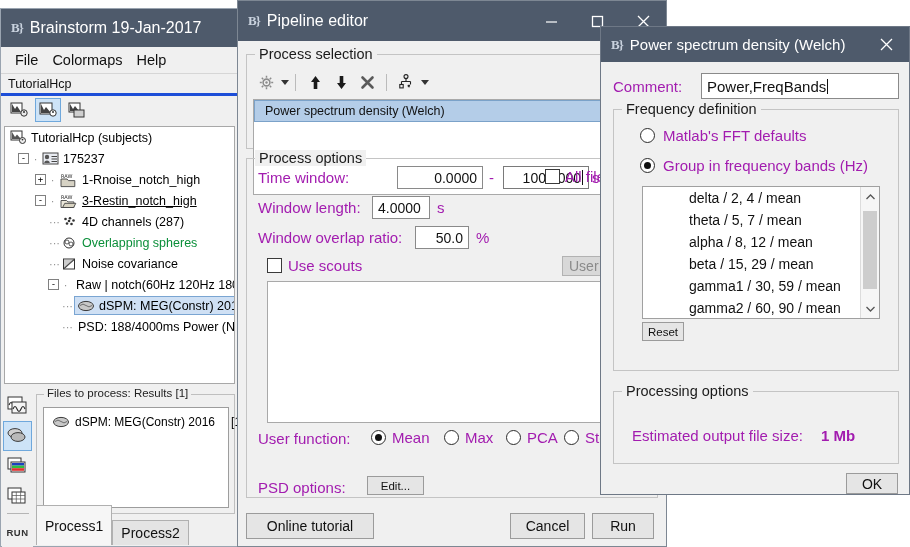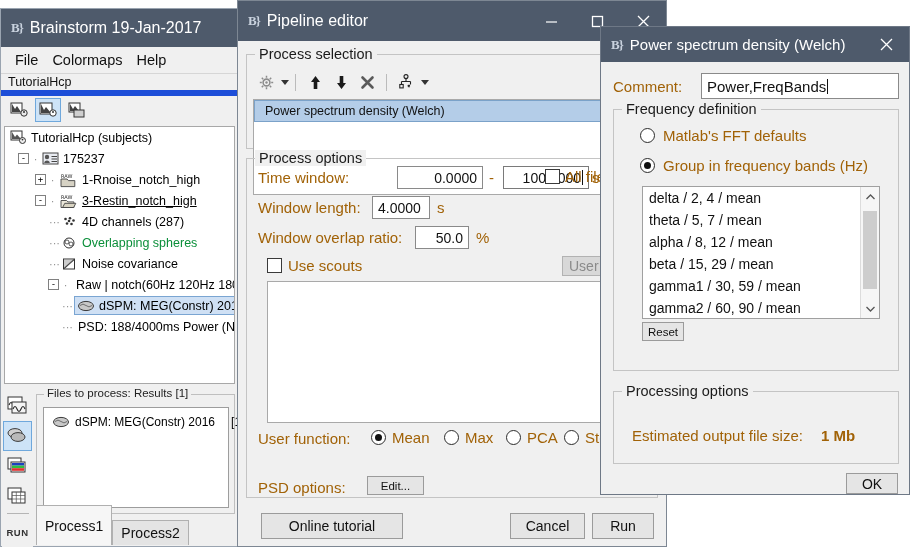--- a/index.html
+++ b/index.html
@@ -52,21 +52,21 @@
     padding-left: 7px;
     border-bottom: 1px solid #d6d6d6;
   }
   .menubar .mi { padding: 0 7px; white-space: nowrap; }
 
   .protobar {
     height: 22px; display: flex; align-items: center;
     padding-left: 7px;
     font-size: 12.5px; color: #111;
     background: #f0f0f0;
-    border-bottom: 6px solid #1d4ed8;
+    border-bottom: 3px solid #1d4ed8;
   }
 
   .icontoolbar {
     height: 28px; display: flex; align-items: center; gap: 3px;
     padding-left: 5px; background: #f0f0f0;
   }
   .tbicon {
     width: 26px; height: 24px;
     display: flex; align-items: center; justify-content: center;
     position: relative;
@@ -178,21 +178,21 @@
   }
 
   .field {
     background: #ffffff; border: 1px solid #8a8a8a;
     font-size: 14px; color: #111;
     display: flex; align-items: center; justify-content: flex-end;
     padding: 0 5px; height: 23px;
   }
   .field.focus { border: 1px solid #7a7a7a; }
   .caretbar { display: inline-block; width: 1px; height: 15px; background: #111; margin-left: 1px; }
-  .lbl { font-size: 15px; color: #a16207; white-space: nowrap; }
+  .lbl { font-size: 15px; color: #a21caf; white-space: nowrap; }
 
   .cbox { width: 15px; height: 15px; border: 1.5px solid #3a3a3a; background: #fff; flex: none; }
   .radio { width: 15px; height: 15px; border: 1.5px solid #2b2b2b; border-radius: 50%; background: #fff; position: relative; flex: none; }
   .radio.on::after {
     content: ''; position: absolute; left: 3px; top: 3px;
     width: 7px; height: 7px; border-radius: 50%; background: #111;
   }
 
   .btn {
     background: #e5e5e5; border: 1px solid #9b9b9b;
@@ -570,21 +570,21 @@
       </div>
       <div style="position:absolute; left:317px; top:270px; display:flex; align-items:center; gap:6px;">
         <span class="radio"></span>
         <span class="lbl">Std</span>
       </div>
 
       <span class="lbl" style="position:absolute; left:11px; top:320px;">PSD options:</span>
       <div class="btn sm" style="position:absolute; left:120px; top:317px; width:57px; height:19px;">Edit...</div>
     </div>
 
-    <div class="btn" style="position:absolute; left:23px; top:512px; width:142px; height:26px;">Online tutorial</div>
+    <div class="btn" style="position:absolute; left:8px; top:512px; width:128px; height:26px;">Online tutorial</div>
     <div class="btn" style="position:absolute; left:272px; top:512px; width:75px; height:26px;">Cancel</div>
     <div class="btn" style="position:absolute; left:354px; top:512px; width:62px; height:26px;">Run</div>
   </div>
 
   <div class="win" id="psdwin">
     <div class="titlebar">
       <span class="logo">B}</span>
       <span class="ttl">Power spectrum density (Welch)</span>
       <span class="winbtn">
         <svg width="15" height="15" viewBox="0 0 15 15">
@@ -604,21 +604,21 @@
 
       <div style="position:absolute; left:26px; top:17px; display:flex; align-items:center; gap:8px;">
         <span class="radio"></span>
         <span class="lbl">Matlab's FFT defaults</span>
       </div>
       <div style="position:absolute; left:26px; top:47px; display:flex; align-items:center; gap:8px;">
         <span class="radio on"></span>
         <span class="lbl">Group in frequency bands (Hz)</span>
       </div>
 
-      <div class="bandlist" style="left:28px; top:76px; width:238px; height:133px;">
+      <div class="bandlist" style="left:28px; top:76px; width:238px; height:133px;padding-left:40px;">
         <div class="bandrow">delta / 2, 4 / mean</div>
         <div class="bandrow">theta / 5, 7 / mean</div>
         <div class="bandrow">alpha / 8, 12 / mean</div>
         <div class="bandrow">beta / 15, 29 / mean</div>
         <div class="bandrow">gamma1 / 30, 59 / mean</div>
         <div class="bandrow">gamma2 / 60, 90 / mean</div>
 
         <div class="sbar">
           <div class="sbar-arrow">
             <svg width="11" height="8" viewBox="0 0 11 8">

